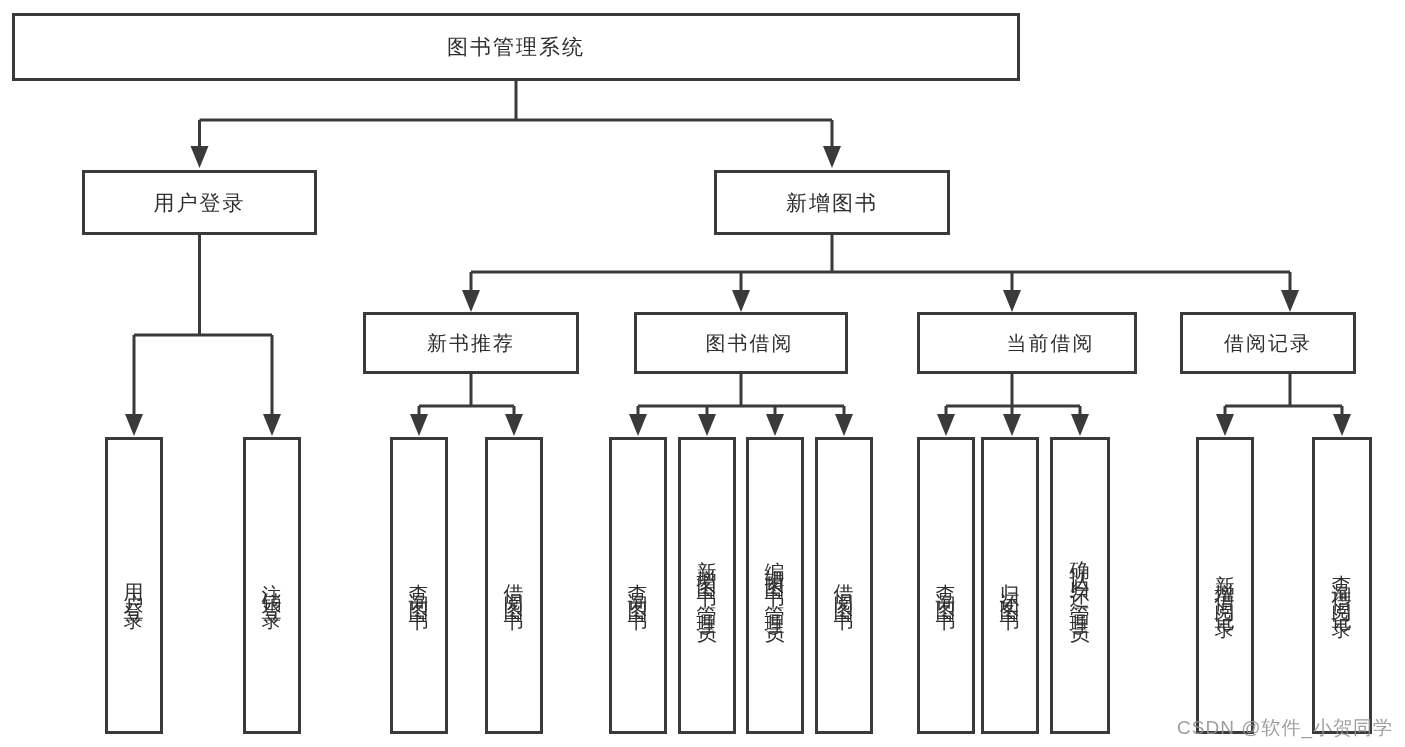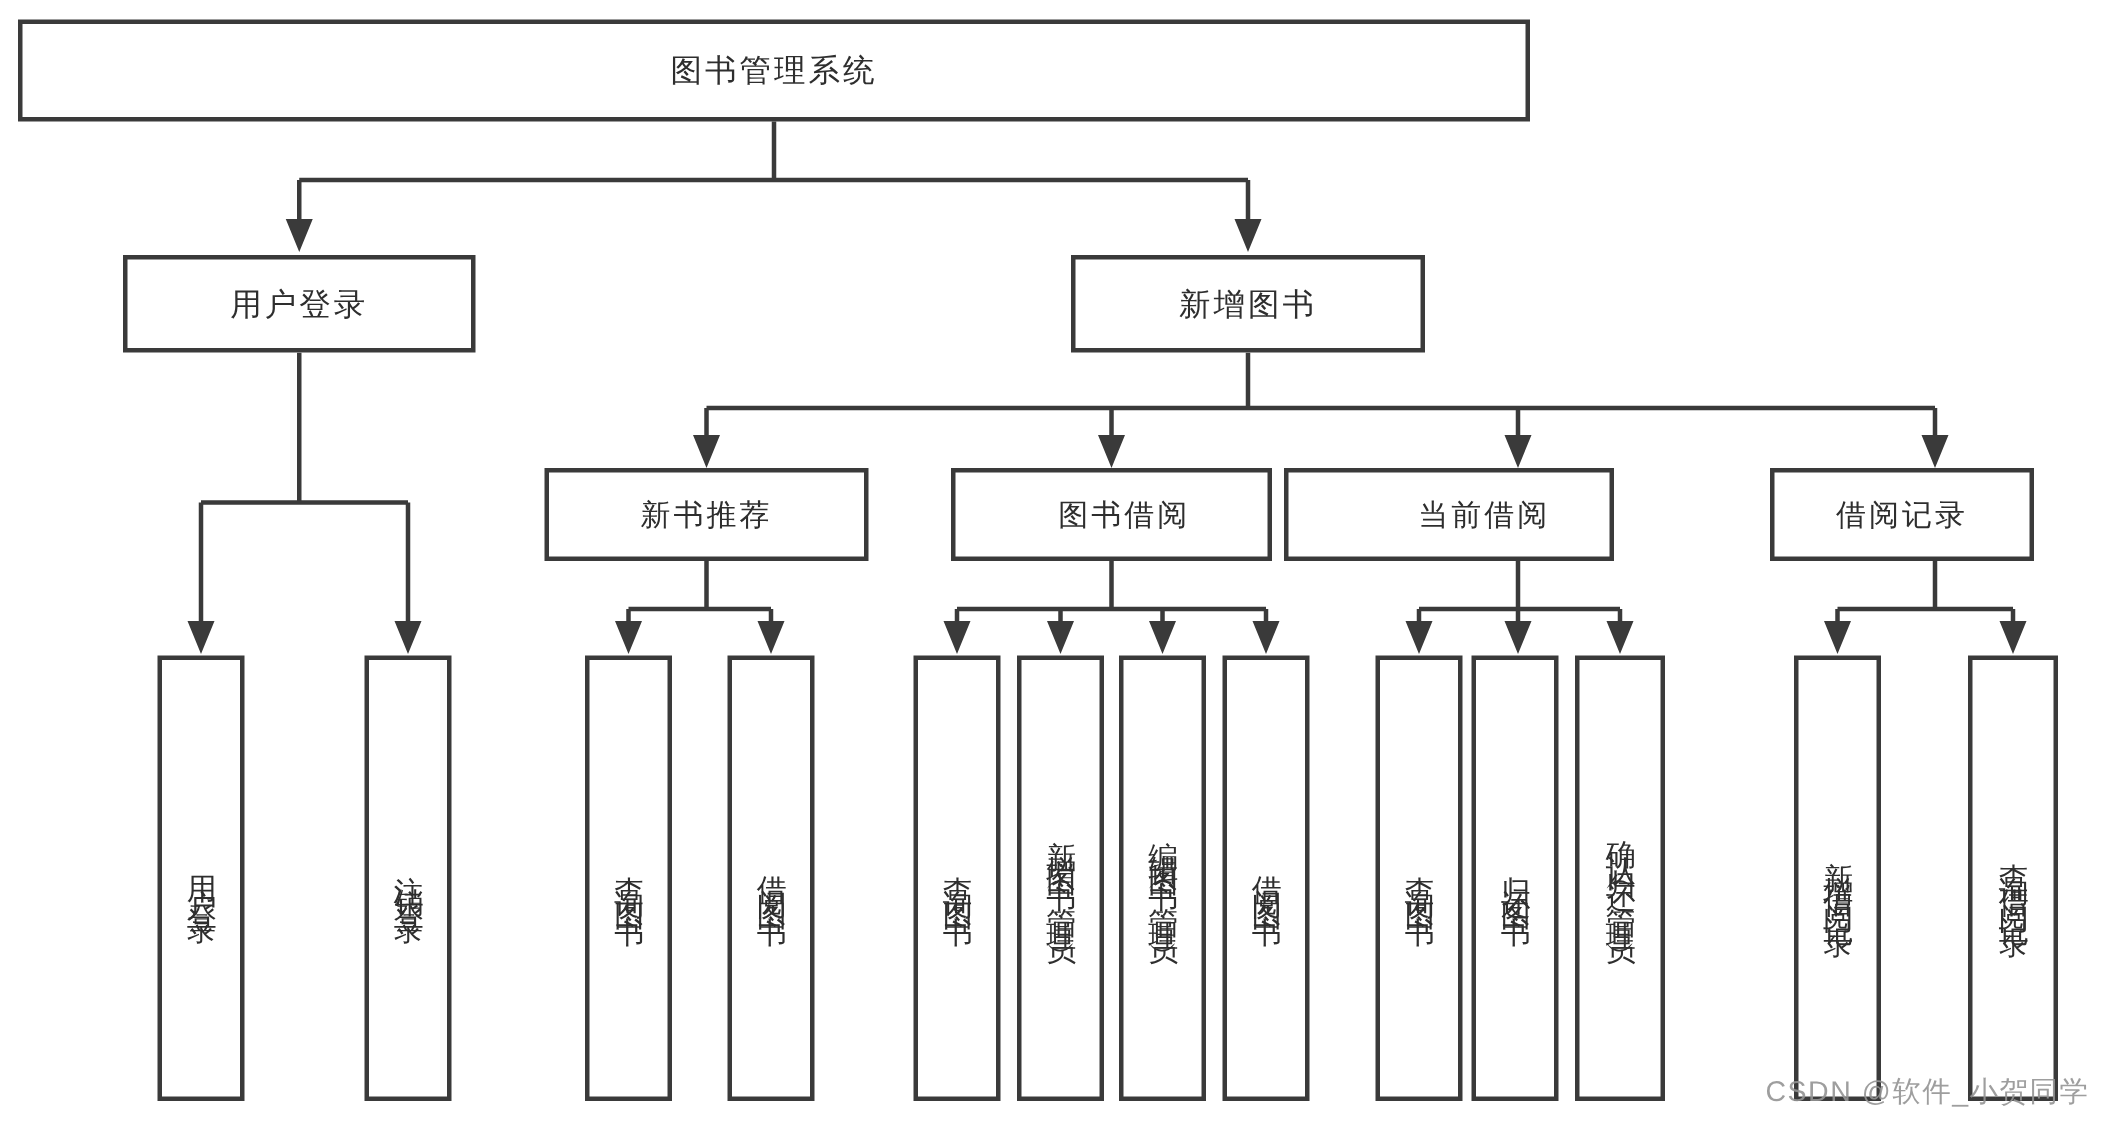--- a/index.html
+++ b/index.html
@@ -37,21 +37,21 @@
     letter-spacing: 9px;
     line-height: 1;
     color: #2e2e2e;
   }
   
   #node-root            { left: 12px;   top: 13px;  width: 1008px; height: 68px; }
   #node-user-login      { left: 82px;   top: 170px; width: 235px;  height: 65px; }
   #node-book-management { left: 714px;  top: 170px; width: 236px;  height: 65px; }
   #node-new-book-recommend { left: 363px;  top: 312px; width: 216px; height: 62px; }
   #node-book-borrow        { left: 634px;  top: 312px; width: 214px; height: 62px; padding-left: 17px; }
-  #node-current-borrow     { left: 856px;  top: 312px; width: 220px; height: 62px; padding-left: 47px; }
+  #node-current-borrow     { left: 917px;  top: 312px; width: 220px; height: 62px; padding-left: 47px; }
   #node-borrow-records     { left: 1180px; top: 312px; width: 176px; height: 62px; }
   .leaf { top: 437px; height: 297px; width: 58px; }
   #leaf-user-login          { left: 105px; }
   #leaf-logout              { left: 243px; }
   #leaf-query-books-1       { left: 390px; }
   #leaf-borrow-books-1      { left: 485px; }
   #leaf-query-books-2       { left: 609px; }
   #leaf-add-book-admin      { left: 678px; }
   #leaf-edit-book-admin     { left: 746px; }
   #leaf-borrow-books-2      { left: 815px; }

